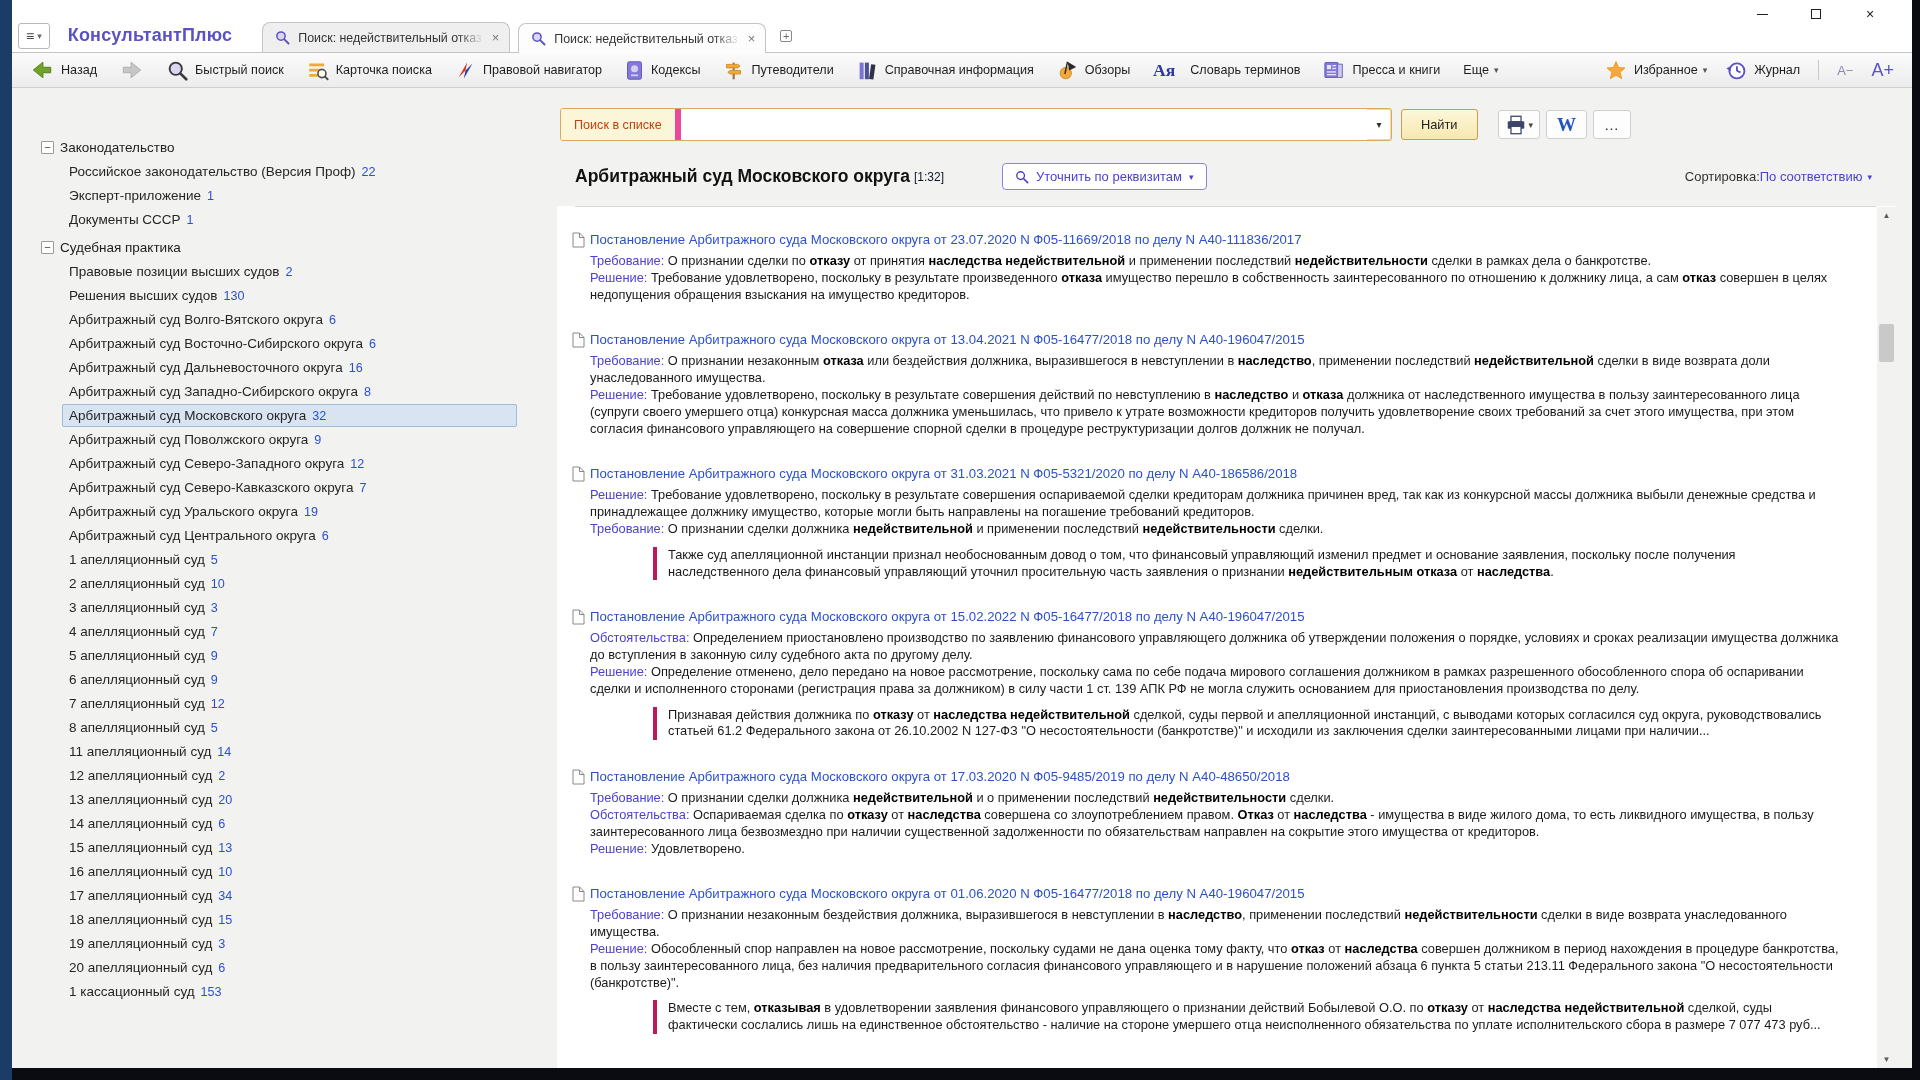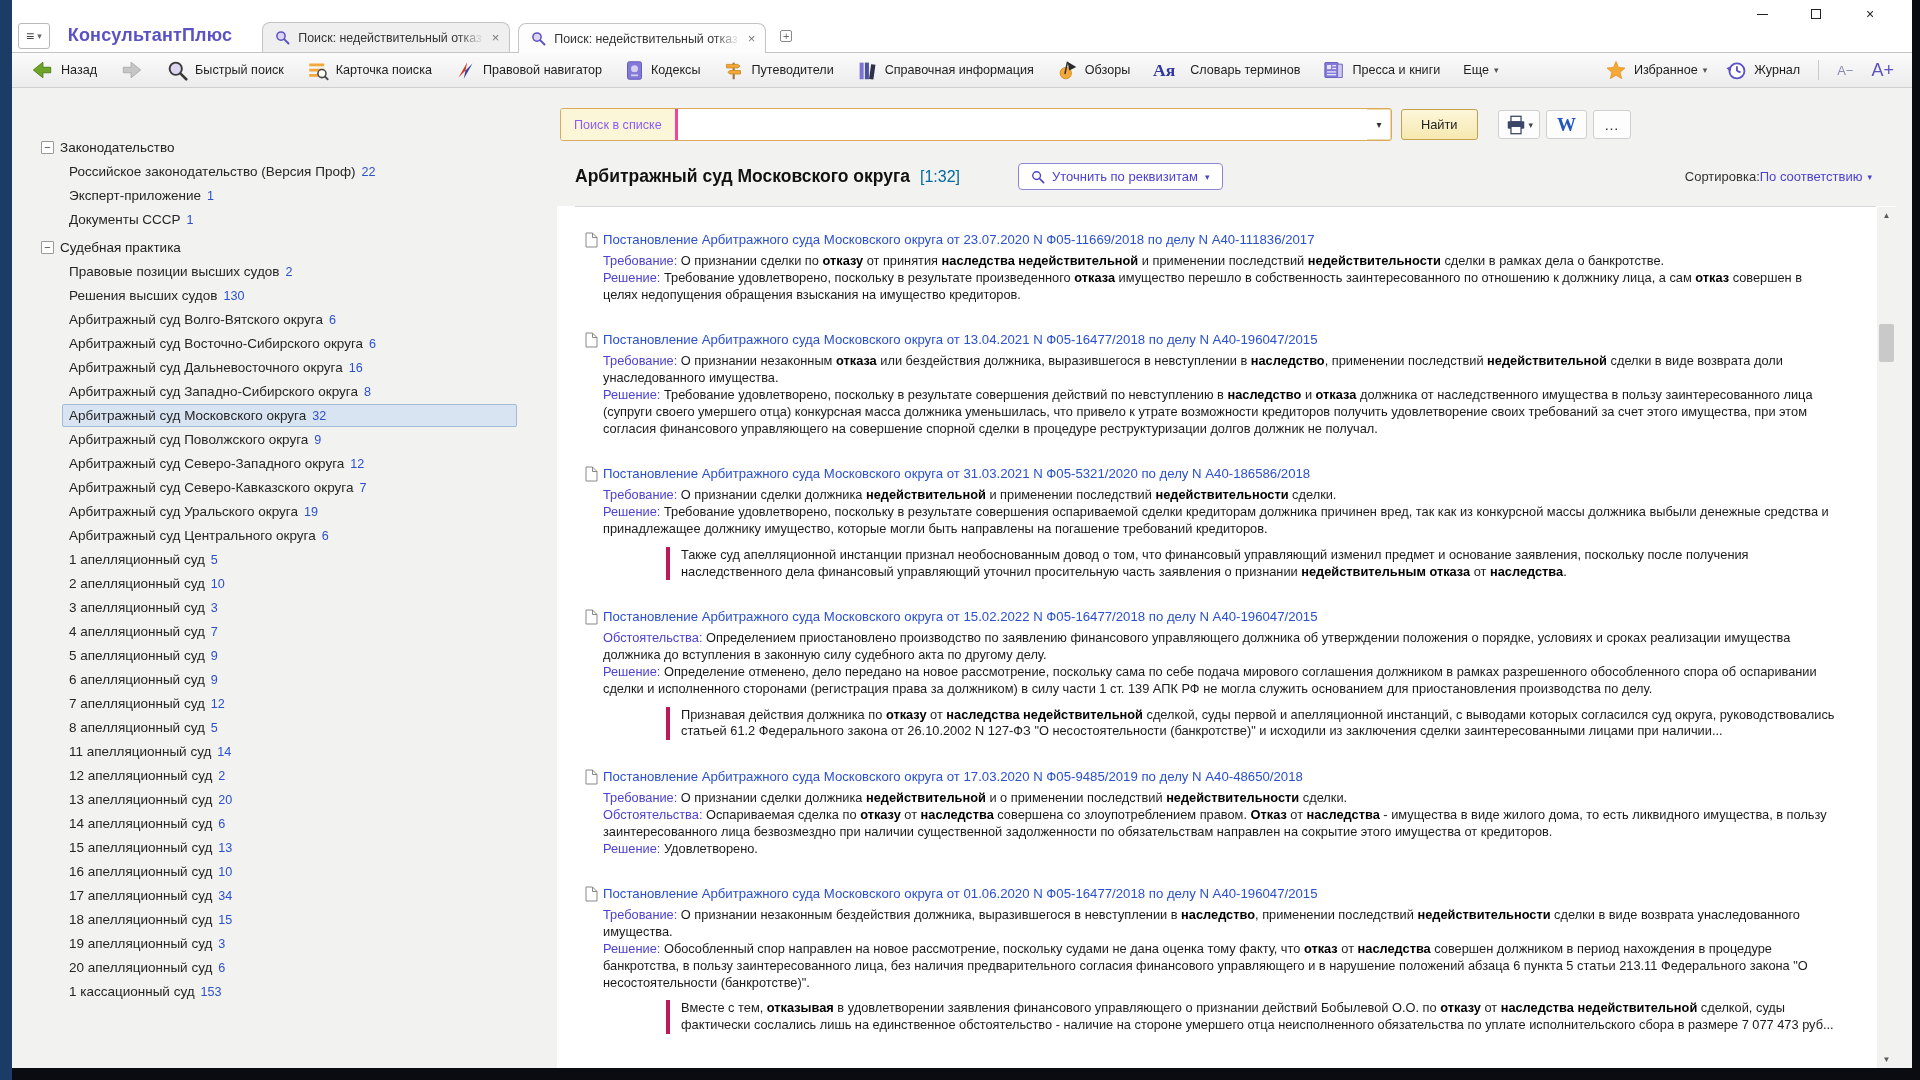--- a/index.html
+++ b/index.html
@@ -50,42 +50,42 @@
   .trow.tgroup { margin-left:22px; margin-top:5px; color:#222; }
   .trow.tsel { background:#d9e4f3; border-color:#a3bad9; }
   .expander { width:13px; height:13px; border:1px solid #9a9a9a; background:#fff; color:#444; font-size:11px; line-height:11px; display:flex; align-items:center; justify-content:center; border-radius:1px; flex:0 0 auto; }
   .tlabel { white-space:nowrap; }
   .tcount { color:#2b50cc; font-size:12.6px; }
 
   
   .main { flex:1; display:flex; flex-direction:column; min-width:0; padding-right:16px; }
   .searchrow { margin:20px 0 0 3px; display:flex; align-items:center; height:33px; flex:0 0 auto; }
   .sgroup { display:flex; align-items:stretch; width:832px; height:33px; border:1px solid #dcaa5e; box-shadow:0 0 0 1px #f0d9a8 inset; border-radius:3px; background:#fff; overflow:hidden; }
-  .scope { background:#fcf6d9; border-right:3px solid #ec4899; display:flex; align-items:center; padding:0 13px; font-size:12.6px; color:#8b5cf6; }
+  .scope { background:#fcf6d9; border-right:6px solid #ec4899; display:flex; align-items:center; padding:0 13px; font-size:12.6px; color:#c2410c; }
   .sinput { flex:1; border:none; outline:none; font-size:13px; padding:0 8px; }
   .sdrop { width:24px; display:flex; align-items:center; justify-content:center; font-size:10px; color:#333; }
   .find { margin-left:9px; height:31px; padding:0 19px; font-size:12.8px; color:#222; background:linear-gradient(#fdf7da,#f6e8b0); border:1px solid #c2a04f; border-radius:3px; }
   .iconbtns { display:flex; align-items:center; gap:6px; margin-left:20px; }
   .ibtn { height:29px; display:flex; align-items:center; justify-content:center; gap:2px; padding:0 6px; background:#fdfdfd; border:1px solid #cfcfcf; border-radius:3px; }
   .ibtn .caret { font-size:9px; color:#444; }
   .wglyph { font-family:"Liberation Serif","DejaVu Serif",serif; font-weight:700; font-size:19px; color:#2456c0; padding:0 4px; }
   .dots { font-size:15px; color:#333; letter-spacing:1px; padding:0 4px; }
 
   .headrow { margin:22px 0 0 18px; display:flex; align-items:center; flex:0 0 auto; padding-right:24px; }
   .headrow h2 { font-size:17.5px; font-weight:700; color:#111; }
-  .range { color:#0369a1; font-size:16px; margin-left:10px; }
+  .range { color:#0f172a; font-size:12px; margin-left:4px; }
   .refine { margin-left:58px; display:flex; align-items:center; gap:7px; height:27px; padding:0 12px; background:#fff; border:1px solid #8d85d6; border-radius:4px; color:#4d41d0; font-size:13px; }
   .refine .caret { font-size:9px; }
   .sort { margin-left:auto; font-size:13px; color:#333; display:flex; align-items:flex-start; }
   .sortval { color:#4d41d0; display:flex; gap:5px; align-items:center; }
   .sortval .caret { font-size:9px; }
 
   .listbox { position:relative; flex:1; margin-top:16px; background:#fff; overflow:hidden; min-height:0; }
   .listbox::before { content:""; position:absolute; left:18px; right:20px; top:0; border-top:1px solid #d9d9d9; }
-  #results { padding:24px 56px 0 46px; }
+  #results { padding:24px 56px 0 33px; }
   .result { position:relative; margin-bottom:27px; }
   .docicon { position:absolute; left:-18px; top:2px; }
   .rtitle { display:block; color:#2b50cc; font-size:13.2px; line-height:19px; margin-bottom:4px; text-decoration:none; cursor:pointer; }
   .rfield { font-size:12.8px; line-height:16.8px; color:#1a1a1a; }
   .rfield b, .rquote b { font-weight:700; color:#000; }
   .flabel { color:#4d41d0; }
   .rquote { margin:9px 0 2px 63px; padding-left:11px; border-left:4px solid #be185d; font-size:12.8px; line-height:16.8px; color:#1a1a1a; }
 
   
   .scrollbar { position:absolute; top:1px; right:0; bottom:0; width:19px; background:#f2f2f1; display:flex; flex-direction:column; }
@@ -472,22 +472,22 @@
                 <a class="rtitle">Постановление Арбитражного суда Московского округа от 13.04.2021 N Ф05-16477/2018 по делу N А40-196047/2015</a>
                 <div class="rfield"><span class="flabel">Требование: </span><span>О признании незаконным </span><b>отказа</b><span> или бездействия должника, выразившегося в невступлении в </span><b>наследство</b><span>, применении последствий </span><b>недействительной</b><span> сделки в виде возврата доли унаследованного имущества.</span></div>
                 <div class="rfield"><span class="flabel">Решение: </span><span>Требование удовлетворено, поскольку в результате совершения действий по невступлению в </span><b>наследство</b><span> и </span><b>отказа</b><span> должника от наследственного имущества в пользу заинтересованного лица (супруги своего умершего отца) конкурсная масса должника уменьшилась, что привело к утрате возможности кредиторов получить удовлетворение своих требований за счет этого имущества, при этом согласия финансового управляющего на совершение спорной сделки в процедуре реструктуризации долгов должник не получал.</span></div>
               </article>
               <article class="result">
                 <span class="docicon"><svg width="13" height="16" viewBox="0 0 13 16">
                     <path d="M1 1h6.5L12 5.5V15H1z" fill="#fff" stroke="#888"></path>
                     <path d="M7.5 1v4.5H12" fill="none" stroke="#888"></path>
                   </svg></span>
                 <a class="rtitle">Постановление Арбитражного суда Московского округа от 31.03.2021 N Ф05-5321/2020 по делу N А40-186586/2018</a>
+                <div class="rfield"><span class="flabel">Решение: </span><span>Требование удовлетворено, поскольку в результате совершения оспариваемой сделки кредиторам должника причинен вред, так как из конкурсной массы должника выбыли денежные средства и принадлежащее должнику имущество, которые могли быть направлены на погашение требований кредиторов.</span></div>
                 <div class="rfield"><span class="flabel">Требование: </span><span>О признании сделки должника </span><b>недействительной</b><span> и применении последствий </span><b>недействительности</b><span> сделки.</span></div>
-                <div class="rfield"><span class="flabel">Решение: </span><span>Требование удовлетворено, поскольку в результате совершения оспариваемой сделки кредиторам должника причинен вред, так как из конкурсной массы должника выбыли денежные средства и принадлежащее должнику имущество, которые могли быть направлены на погашение требований кредиторов.</span></div>
                 <div class="rquote"><span>Также суд апелляционной инстанции признал необоснованным довод о том, что финансовый управляющий изменил предмет и основание заявления, поскольку после получения наследственного дела финансовый управляющий уточнил просительную часть заявления о признании </span><b>недействительным отказа</b><span> от </span><b>наследства</b><span>.</span></div>
               </article>
               <article class="result">
                 <span class="docicon"><svg width="13" height="16" viewBox="0 0 13 16">
                     <path d="M1 1h6.5L12 5.5V15H1z" fill="#fff" stroke="#888"></path>
                     <path d="M7.5 1v4.5H12" fill="none" stroke="#888"></path>
                   </svg></span>
                 <a class="rtitle">Постановление Арбитражного суда Московского округа от 15.02.2022 N Ф05-16477/2018 по делу N А40-196047/2015</a>
                 <div class="rfield"><span class="flabel">Обстоятельства: </span><span>Определением приостановлено производство по заявлению финансового управляющего должника об утверждении положения о порядке, условиях и сроках реализации имущества должника до вступления в законную силу судебного акта по другому делу.</span></div>
                 <div class="rfield"><span class="flabel">Решение: </span><span>Определение отменено, дело передано на новое рассмотрение, поскольку сама по себе подача мирового соглашения должником в рамках разрешенного обособленного спора об оспаривании сделки и исполненного сторонами (регистрация права за должником) в силу части 1 ст. 139 АПК РФ не могла служить основанием для приостановления производства по делу.</span></div>

